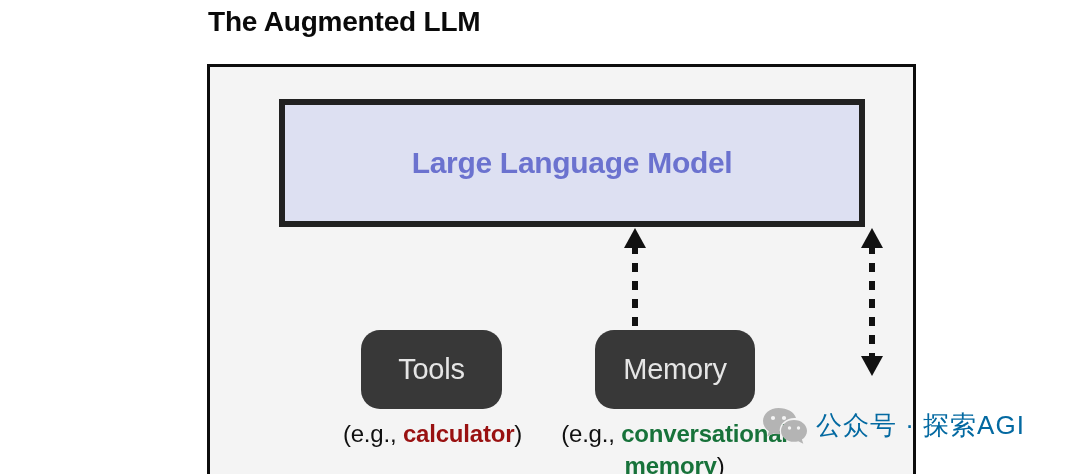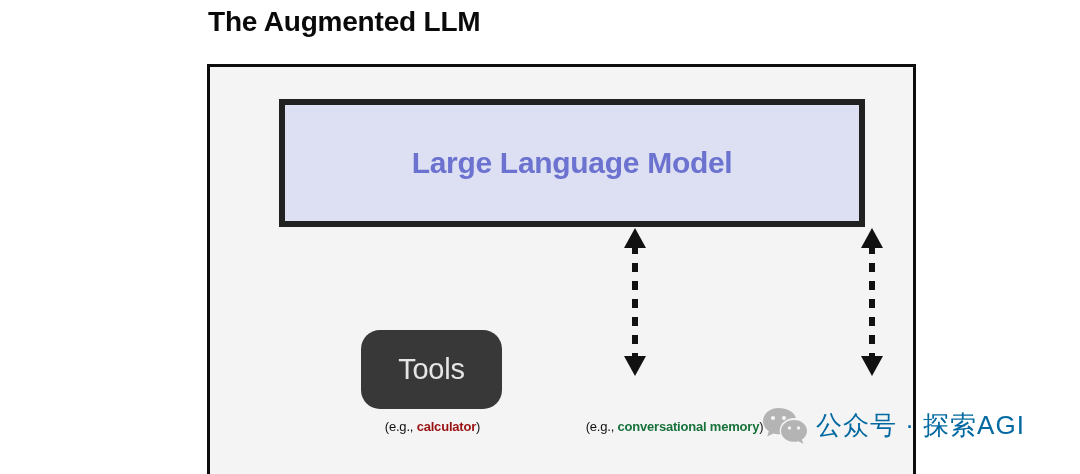--- a/index.html
+++ b/index.html
@@ -88,21 +88,21 @@
     font-size: 29px;
     letter-spacing: -0.2px;
     white-space: nowrap;
   }
   #tools-box  { left: 151px; top: 263px; width: 141px; height: 79px; }
   #memory-box { left: 385px; top: 263px; width: 160px; height: 79px; }
 
   
   .caption {
     position: absolute;
-    font-size: 13px;
+    font-size: 24px;
     color: #101010;
     text-align: center;
     line-height: 1.35;
     letter-spacing: -0.2px;
   }
   #tools-caption  { left: 110px; top: 351px; width: 225px; }
   #memory-caption { left: 329px; top: 351px; width: 271px; }
   .kw { font-weight: bold; }
   .kw-red   { color: #991111; }
   .kw-green { color: #17723a; }
@@ -149,20 +149,23 @@
       <line x1="13" y1="18" x2="13" y2="132" stroke="#111111" stroke-width="6" stroke-dasharray="9 9"></line>
       <polygon points="13,1 24,21 2,21" fill="#111111"></polygon>
       <polygon points="13,149 24,129 2,129" fill="#111111"></polygon>
     </svg>
   </div>
 
   <div class="node-box" id="tools-box">
     <span class="node-label">Tools</span>
   </div>
 
+  <div class="node-box" id="memory-box">
+    <span class="node-label">Memory</span>
+  </div>
 
   <div class="caption" id="tools-caption">
     <span>(e.g., </span><span class="kw kw-red">calculator</span><span>)</span>
   </div>
 
   <div class="caption" id="memory-caption">
     <span>(e.g., </span><span class="kw kw-green">conversational memory</span><span>)</span>
   </div>
 
 </div>

